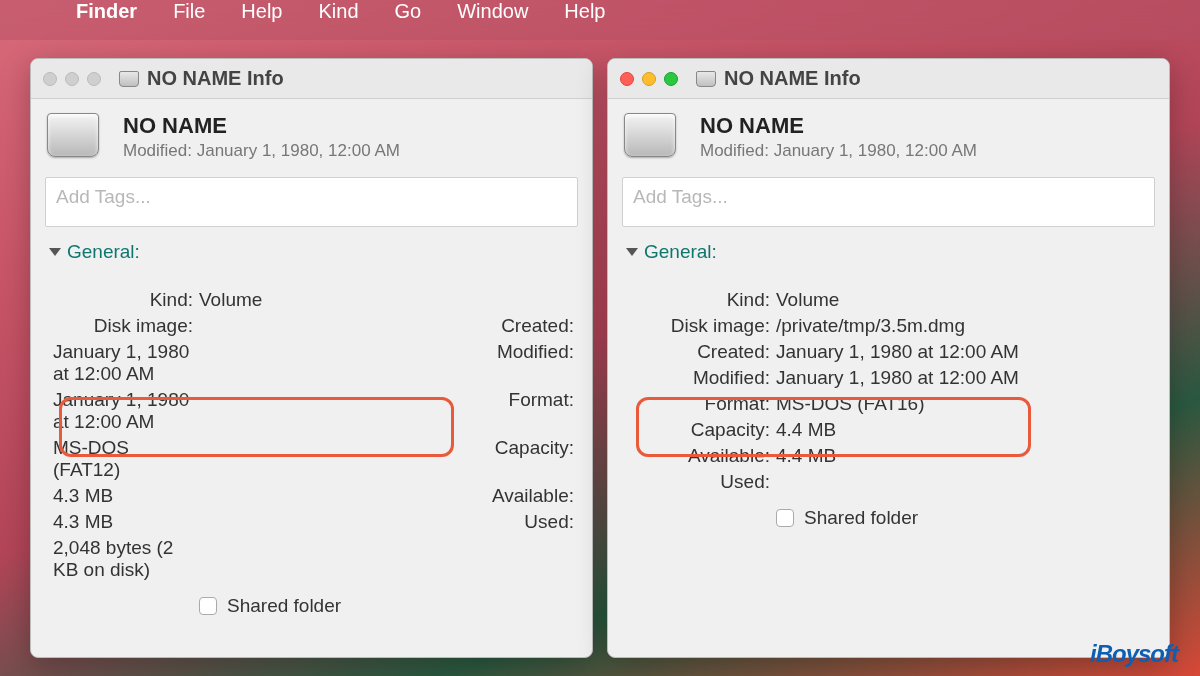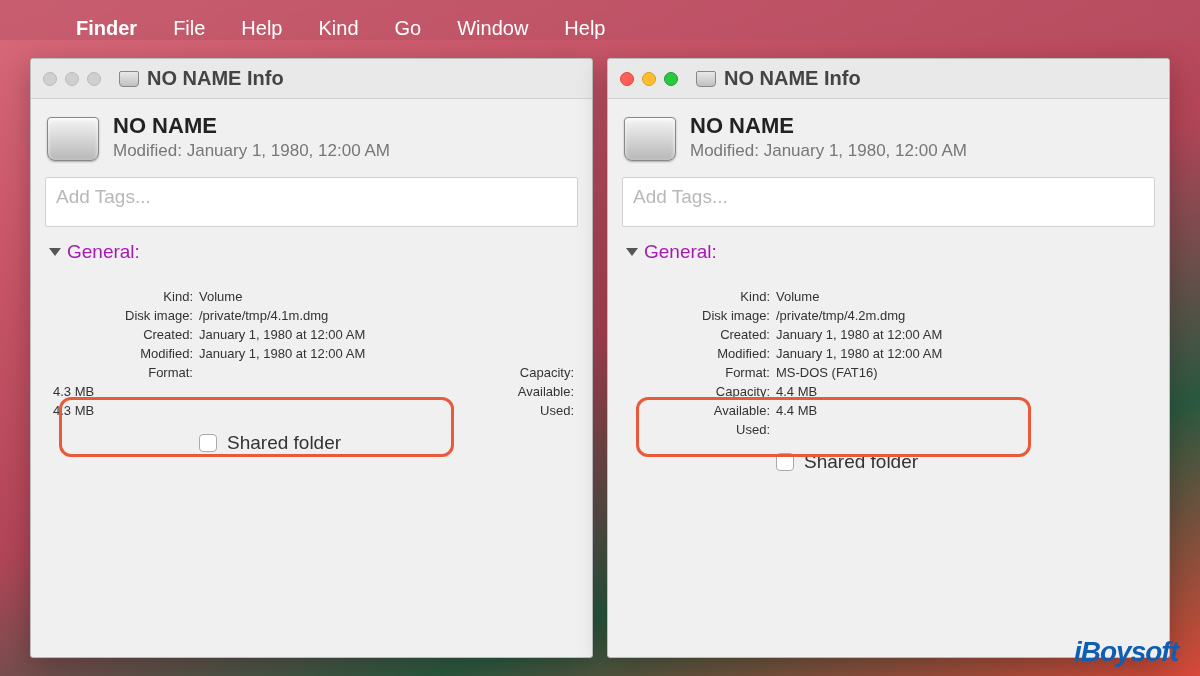--- a/index.html
+++ b/index.html
@@ -8,35 +8,35 @@
   font-family: -apple-system, "Helvetica Neue", Arial, sans-serif;
   background: linear-gradient(160deg, #d86a7a 0%, #c85568 25%, #b34558 50%, #2a5940 75%, #d84838 100%);
   position: relative;
   overflow: hidden;
 }
 .menubar {
   height: 40px;
   background: rgba(180, 80, 100, 0.45);
   backdrop-filter: blur(8px);
   display: flex;
-  align-items: flex-end;
+  align-items: flex-start;
   padding: 0 20px;
   color: white;
   font-size: 20px;
   gap: 12px;
 }
 .apple-logo { font-size: 24px; margin-right: 8px; }
 .menubar .app-name { font-weight: 700; }
 .menubar span { padding: 0 12px; }
 .windows { display: flex; gap: 14px; padding: 18px 30px 0 30px; }
 .info-window {
   flex: 1;
   background: #f0f0f0;
   border: 1px solid #bcbcbc;
-  border-radius: 3px;
+  border-radius: 8px;
   box-shadow: 0 8px 30px rgba(0,0,0,0.25);
   overflow: hidden;
   display: flex;
   flex-direction: column;
   min-height: 600px;
 }
 .titlebar {
   height: 40px;
   background: #e9e9e9;
   border-bottom: 1px solid #d0d0d0;
@@ -53,23 +53,23 @@
 .dot.green { background: #28c840; border: 1px solid #1fa032; }
 .titlebar .drive-icon-sm {
   width: 20px; height: 16px;
   background: linear-gradient(#e8e8e8, #c0c0c0);
   border: 1px solid #888;
   border-radius: 2px 2px 4px 4px;
   position: relative;
 }
 .titlebar .title-text { font-weight: 700; font-size: 20px; color: #444; }
 .header-row {
-  display: flex; align-items: flex-end;
+  display: flex; align-items: flex-start;
   padding: 14px 16px 10px 16px;
-  gap: 14px;
+  gap: 24px;
 }
 .drive-icon-lg {
   width: 52px; height: 44px;
   background: linear-gradient(#f4f4f4, #b8b8b8);
   border: 1px solid #888;
   border-radius: 4px 4px 8px 8px;
   box-shadow: inset 0 2px 4px rgba(255,255,255,0.8), 0 1px 2px rgba(0,0,0,0.3);
 }
 .header-row .vol-name { font-size: 22px; font-weight: 700; color: #222; }
 .header-row .mod-line { font-size: 17px; color: #777; margin-top: 2px; }
@@ -81,37 +81,37 @@
   height: 50px;
   padding: 8px 10px;
   font-size: 19px;
   color: #b8b8b8;
 }
 .section {
   padding: 10px 18px 6px 18px;
 }
 .section-header {
   display: flex; align-items: center;
-  font-size: 19px; color: #a21caf;
+  font-size: 19px; color: #0f766e;
   gap: 6px;
   margin-bottom: 6px;
 }
 .section-header .chev {
   display: inline-block;
   width: 0; height: 0;
   border-left: 6px solid transparent;
   border-right: 6px solid transparent;
   border-top: 8px solid #555;
 }
 .kv-grid {
   display: grid;
   grid-template-columns: 140px 1fr;
   column-gap: 6px;
   row-gap: 4px;
-  font-size: 13px;
+  font-size: 19px;
   color: #222;
   padding-left: 4px;
   position: relative;
   margin-top: 26px;
 }
 .kv-grid .k { text-align: right; color: #333; }
 .kv-grid .v { color: #333; }
 .highlight-box {
   position: absolute;
   border: 3px solid #e95a3a;
@@ -126,21 +126,21 @@
 }
 .checkbox {
   width: 18px; height: 18px;
   background: white;
   border: 1px solid #aaa;
   border-radius: 4px;
 }
 .watermark {
   position: absolute;
   right: 22px; bottom: 8px;
-  font-size: 28px;
+  font-size: 24px;
   font-weight: 800;
   font-style: italic;
   color: #0e5fb4;
   letter-spacing: -1px;
 }
 </style>
 </head>
 <body>
 
 <div class="menubar">
@@ -176,31 +176,32 @@
     <div class="tags-field">Add Tags...</div>
     <div class="section">
       <div class="section-header">
         <span class="chev"></span>
         <span>General:</span>
       </div>
       <div class="kv-grid" style="position:relative;">
         <div class="k">Kind:</div>
         <div class="v">Volume</div>
         <div class="k">Disk image:</div>
-        <div class="v">/private/tmp/4.1m.dmg</div>
         <div class="k">Created:</div>
         <div class="v">January 1, 1980 at 12:00 AM</div>
         <div class="k">Modified:</div>
         <div class="v">January 1, 1980 at 12:00 AM</div>
         <div class="k">Format:</div>
+        <div class="v">MS-DOS (FAT12)</div>
         <div class="k">Capacity:</div>
         <div class="v">4.3 MB</div>
         <div class="k">Available:</div>
         <div class="v">4.3 MB</div>
         <div class="k">Used:</div>
+        <div class="v">2,048 bytes (2 KB on disk)</div>
         <div class="highlight-box" style="top:108px; left:10px; right:120px; height:60px;"></div>
       </div>
       <div class="shared-row">
         <div class="checkbox"></div>
         <span>Shared folder</span>
       </div>
     </div>
   </div>
 
   <div class="info-window">
@@ -223,21 +224,21 @@
     <div class="tags-field">Add Tags...</div>
     <div class="section">
       <div class="section-header">
         <span class="chev"></span>
         <span>General:</span>
       </div>
       <div class="kv-grid" style="position:relative;">
         <div class="k">Kind:</div>
         <div class="v">Volume</div>
         <div class="k">Disk image:</div>
-        <div class="v">/private/tmp/4.2m.dmg</div>
+        <div class="v">/private/tmp/3.5m.dmg</div>
         <div class="k">Created:</div>
         <div class="v">January 1, 1980 at 12:00 AM</div>
         <div class="k">Modified:</div>
         <div class="v">January 1, 1980 at 12:00 AM</div>
         <div class="k">Format:</div>
         <div class="v">MS-DOS (FAT16)</div>
         <div class="k">Capacity:</div>
         <div class="v">4.4 MB</div>
         <div class="k">Available:</div>
         <div class="v">4.4 MB</div>

